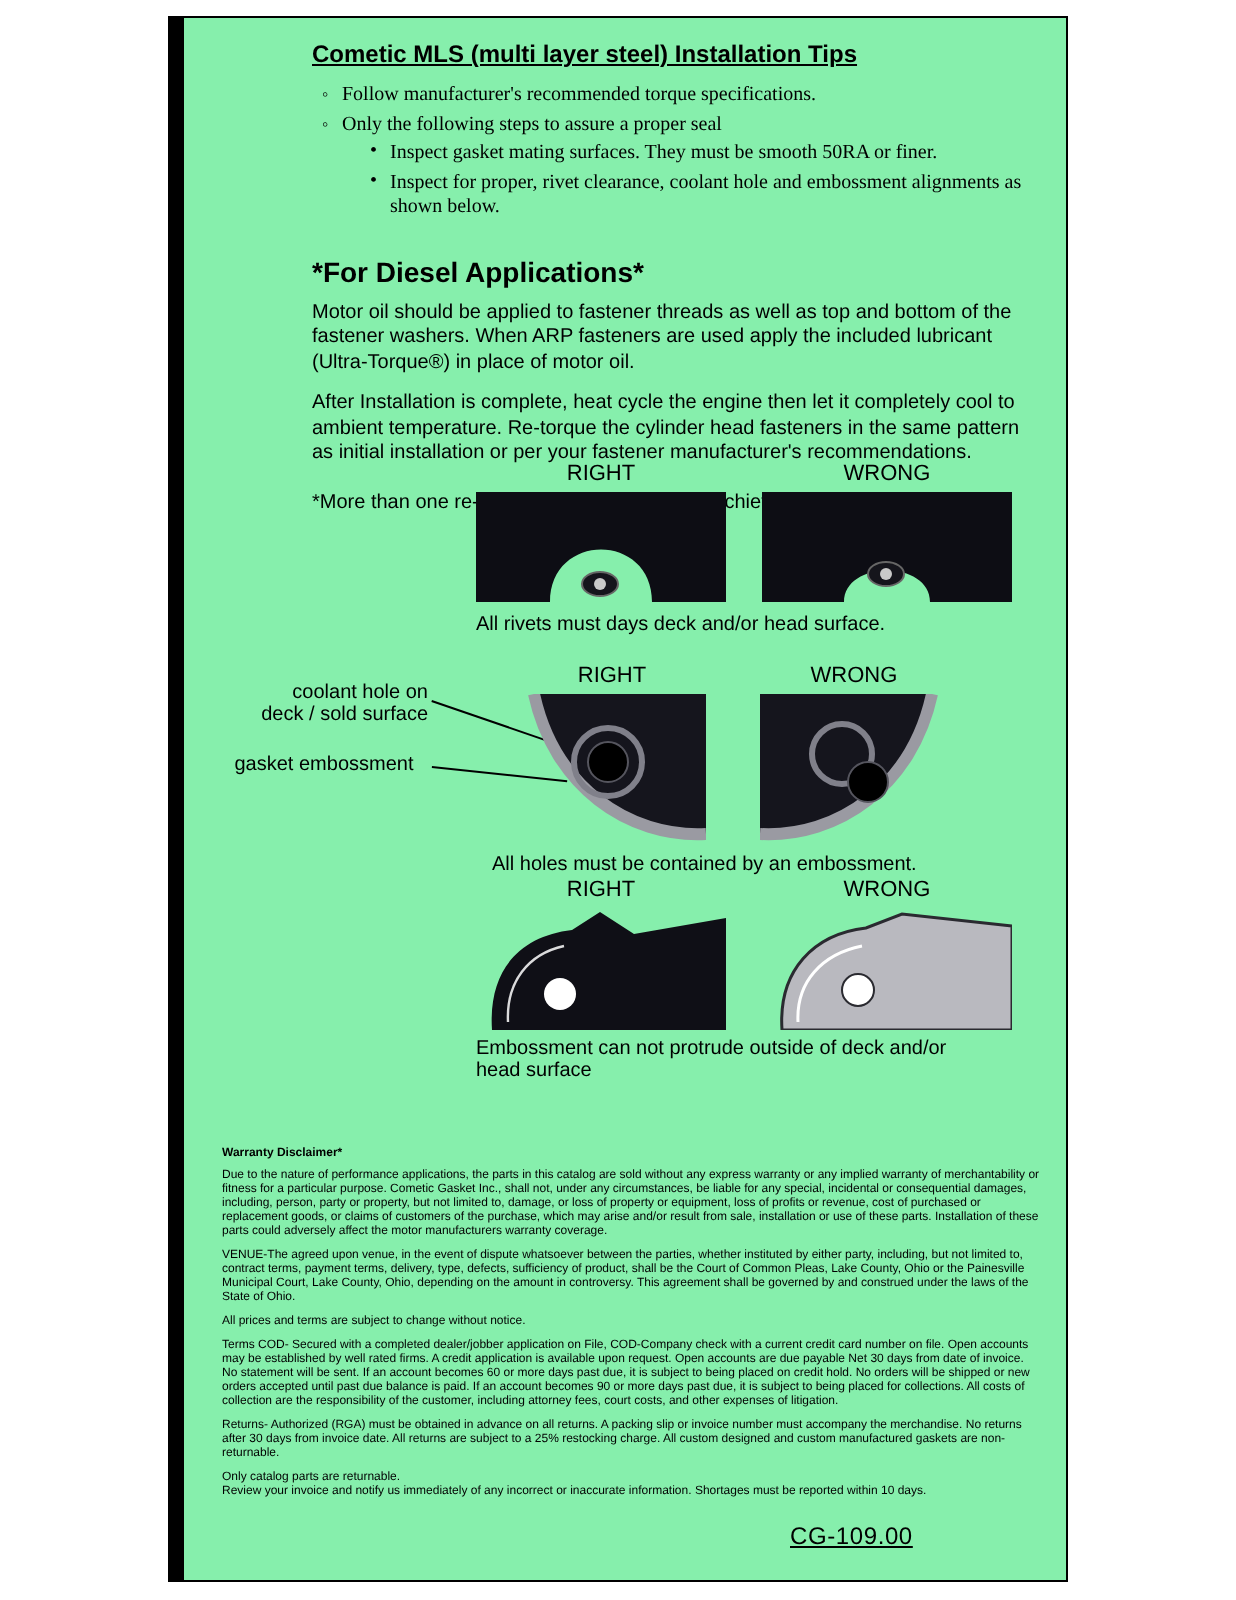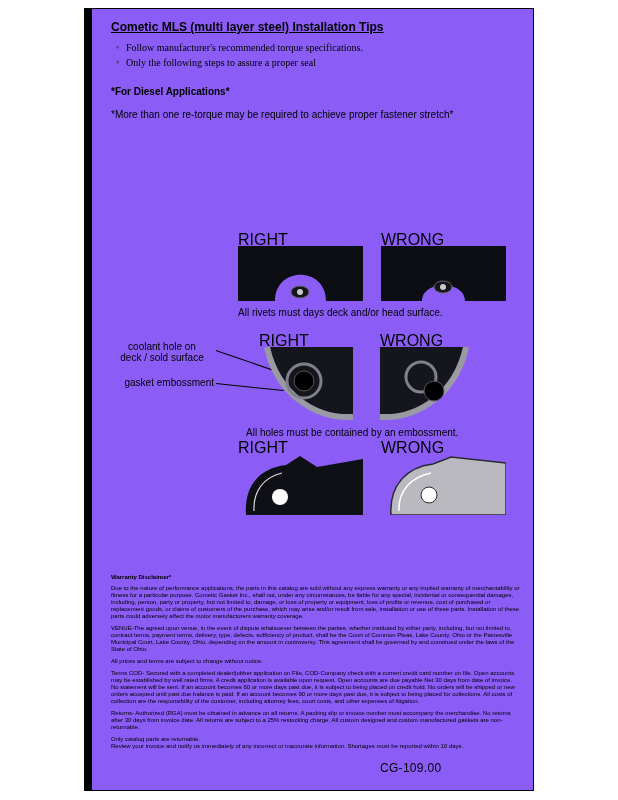--- a/index.html
+++ b/index.html
@@ -3,60 +3,66 @@
 <meta charset="utf-8">
 <style>
   html,body{margin:0;padding:0;}
   body{
     width:618px;height:800px;background:#ffffff;position:relative;
     font-family:"Liberation Sans", sans-serif;color:#000;
     -webkit-font-smoothing:antialiased;
   }
   .sheet{
     position:absolute;left:84px;top:8px;width:450px;height:783px;
-    border:1px solid #000;border-left:8px solid #000;box-sizing:border-box;background:#8b5cf6;
+    border:1px solid #000;border-left:8px solid #000;box-sizing:border-box;background:#86efac;padding-left:45px;
   }
   .title{
     margin:11px 10px 0 19px;font-size:12px;font-weight:bold;text-decoration:underline;
   }
   ul.tips{list-style:none;margin:8px 10px 0 24px;padding:0;font-size:10px;font-family:Liberation Serif, serif;}
   ul.tips>li{position:relative;padding-left:10px;margin-bottom:2px;line-height:1.25;}
   ul.tips>li::before{content:"◦";position:absolute;left:0;top:0;font-size:9px;}
   ul.subtips{list-style:none;margin:2px 0 0 14px;padding:0;}
   ul.subtips>li{position:relative;padding-left:10px;margin-bottom:2px;line-height:1.25;}
   ul.subtips>li::before{content:"•";position:absolute;left:0;top:-1px;font-size:10px;}
-  .diesel-heading{margin:17px 10px 0 19px;font-size:10px;font-weight:bold;}
+  .diesel-heading{margin:17px 10px 0 19px;font-size:14px;font-weight:bold;}
   .para{margin:7px 14px 0 19px;font-size:10px;line-height:1.28;}
   .note{margin-top:12px;}
   .figures{position:absolute;left:0;top:222px;width:442px;height:330px;}
   .fig-abs{position:absolute;}
-  .col-label{font-size:16px;text-align:left;}
+  .col-label{font-size:11px;text-align:center;}
   .fig-caption{font-size:10px;}
   .side-label{font-size:10px;text-align:right;line-height:1.12;}
   .connector{position:absolute;border-top:1px solid #000;transform-origin:0 0;}
   .disclaimer{position:absolute;left:19px;top:565px;width:410px;font-size:6px;line-height:1.17;}
   .disclaimer .dh{font-weight:bold;margin:0 0 4px 0;}
   .disclaimer p{margin:0 0 5px 0;}
   .disclaimer p.tight{margin-bottom:0;}
-  .footer-code{position:absolute;left:288px;top:752px;font-size:12px;letter-spacing:0.3px;}
+  .footer-code{position:absolute;left:303px;top:752px;font-size:12px;letter-spacing:0.3px;text-decoration:underline;}
 </style>
 </head>
 <body>
 
 <div class="sheet">
 
   <div class="title">Cometic MLS (multi layer steel) Installation Tips</div>
 
   <ul class="tips">
     <li><span>Follow manufacturer's recommended torque specifications.</span></li>
     <li><span>Only the following steps to assure a proper seal</span>
+      <ul class="subtips">
+        <li><span>Inspect gasket mating surfaces.  They must be smooth 50RA or finer.</span></li>
+        <li><span>Inspect for proper, rivet clearance, coolant hole and embossment alignments as shown below.</span></li>
+      </ul>
     </li>
   </ul>
 
   <div class="diesel-heading">*For Diesel Applications*</div>
+  <p class="para">Motor oil should be applied to fastener threads as well as top and bottom of the fastener washers. When ARP fasteners are used apply the included lubricant (Ultra-Torque®) in place of motor oil.</p>
+  <p class="para">After Installation is complete, heat cycle the engine then let it completely cool to ambient temperature. Re-torque the cylinder head fasteners in the same pattern as initial installation or per your fastener manufacturer's recommendations.</p>
   <p class="para note">*More than one re-torque may be required to achieve proper fastener stretch*</p>
 
   <div class="figures">
 
     <div class="fig-abs col-label" style="left:146px;top:0;width:125px;">RIGHT</div>
     <div class="fig-abs col-label" style="left:289px;top:0;width:125px;">WRONG</div>
 
     <div class="fig-abs" style="left:146px;top:15px;width:125px;height:55px;">
       <svg width="125" height="55" viewBox="0 0 125 55">
         <path d="M0,0 H125 V55 H88 C88,20 37,20 37,55 H0 Z" fill="#0d0d14"></path>
@@ -69,25 +75,25 @@
         <path d="M0,0 H125 V55 H84 C84,34 41,34 41,55 H0 Z" fill="#0d0d14"></path>
         <ellipse cx="62" cy="41" rx="9" ry="6" fill="#15151c" stroke="#666" stroke-width="1"></ellipse>
         <circle cx="62" cy="41" r="3" fill="#c9c9c9"></circle>
       </svg>
     </div>
     <div class="fig-abs fig-caption" style="left:146px;top:76px;width:280px;">All rivets must days deck and/or head surface.</div>
 
     <div class="fig-abs col-label" style="left:167px;top:101px;width:94px;">RIGHT</div>
     <div class="fig-abs col-label" style="left:288px;top:101px;width:94px;">WRONG</div>
 
-    <div class="fig-abs side-label" style="left:18px;top:110px;width:104px;text-align:center;">
+    <div class="fig-abs side-label" style="left:18px;top:110px;width:104px;">
       <div>coolant hole on</div>
       <div>deck / sold surface</div>
     </div>
-    <div class="fig-abs side-label" style="left:18px;top:146px;width:104px;">gasket embossment</div>
+    <div class="fig-abs side-label" style="left:18px;top:146px;width:104px;text-align:center;">gasket embossment</div>
 
     <div class="connector" style="left:124px;top:119px;width:92px;transform:rotate(19deg);"></div>
     <div class="connector" style="left:124px;top:152px;width:68px;transform:rotate(6deg);"></div>
 
     <div class="fig-abs" style="left:167px;top:116px;width:94px;height:78px;">
       <svg width="94" height="78" viewBox="0 0 94 78">
         <path d="M8,0 H94 V70 C55,72 18,46 8,0 Z" fill="#15151d"></path>
         <path d="M94,70 C55,72 18,46 8,0" fill="none" stroke="#9a9aa2" stroke-width="6"></path>
         <circle cx="45" cy="34" r="17" fill="none" stroke="#80808a" stroke-width="3"></circle>
         <circle cx="45" cy="34" r="10" fill="#000" stroke="#55555e" stroke-width="1"></circle>
@@ -113,20 +119,21 @@
         <circle cx="42" cy="44" r="8" fill="#ffffff"></circle>
       </svg>
     </div>
     <div class="fig-abs" style="left:289px;top:222px;width:125px;height:62px;">
       <svg width="125" height="62" viewBox="0 0 125 62">
         <path d="M10,62 C8,32 26,14 52,11 L70,4 L125,10 V62 Z" fill="#b9b9bf" stroke="#2a2a30" stroke-width="1.5"></path>
         <path d="M18,58 C17,38 30,24 50,20" stroke="#ffffff" stroke-width="1.5" fill="none"></path>
         <circle cx="48" cy="42" r="8" fill="#ffffff" stroke="#2a2a30" stroke-width="1"></circle>
       </svg>
     </div>
+    <div class="fig-abs fig-caption" style="left:146px;top:288px;width:238px;">Embossment can not protrude outside of deck and/or head surface</div>
 
   </div>
 
   <div class="disclaimer">
     <p class="dh">Warranty Disclaimer*</p>
     <p>Due to the nature of performance applications, the parts in this catalog are sold without any express warranty or any implied warranty of merchantability or fitness for a particular purpose.  Cometic Gasket Inc., shall not, under any circumstances, be liable for any special, incidental or consequential damages, including, person, party or property, but not limited to, damage, or loss of property or equipment, loss of profits or revenue, cost of purchased or replacement goods, or claims of customers of the purchase, which may arise and/or result from sale, installation or use of these parts.  Installation of these parts could adversely affect the motor manufacturers warranty coverage.</p>
     <p>VENUE-The agreed upon venue, in the event of dispute whatsoever between the parties, whether instituted by either party, including, but not limited to, contract terms, payment terms, delivery, type, defects, sufficiency of product, shall be the Court of Common Pleas, Lake County, Ohio or the Painesville Municipal Court, Lake County, Ohio, depending on the amount in controversy.  This agreement shall be governed by and construed under the laws of the State of Ohio.</p>
     <p>All prices and terms are subject to change without notice.</p>
     <p>Terms COD- Secured with a completed dealer/jobber application on File, COD-Company check with a current credit card number on file.  Open accounts may be established by well rated firms.  A credit application is available upon request.  Open accounts are due payable Net 30 days from date of invoice.  No statement will be sent.  If an account becomes 60 or more days past due, it is subject to being placed on credit hold.  No orders will be shipped or new orders accepted until past due balance is paid.  If an account becomes 90 or more days past due, it is subject to being placed for collections.  All costs of collection are the responsibility of the customer, including attorney fees, court costs, and other expenses of litigation.</p>
     <p>Returns- Authorized (RGA) must be obtained in advance on all returns.  A packing slip or invoice number must accompany the merchandise.  No returns after 30 days from invoice date.  All returns are subject to a 25% restocking charge.  All custom designed and custom manufactured gaskets are non-returnable.</p>

